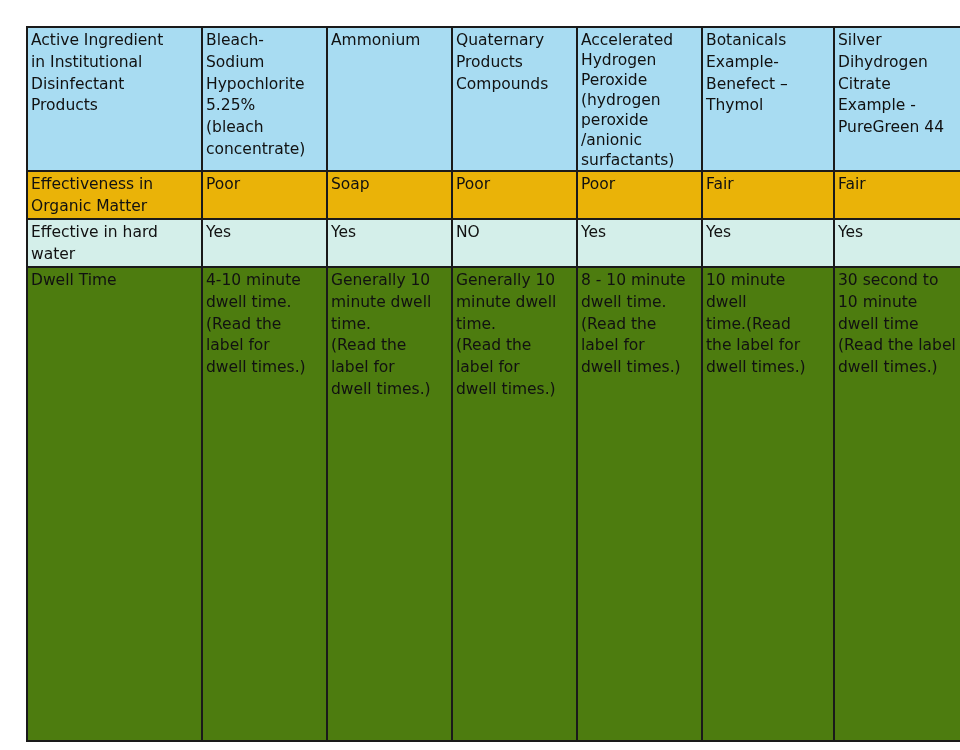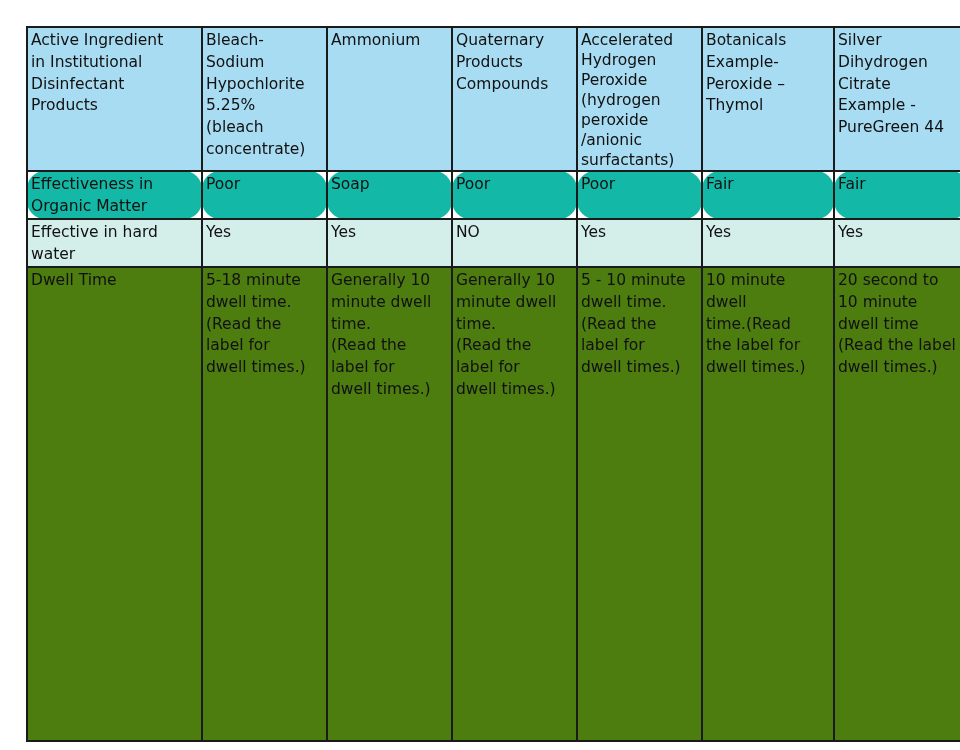--- a/index.html
+++ b/index.html
@@ -4,21 +4,21 @@
 <style>
   html, body { margin:0; padding:0; background:#ffffff; }
   body { width:960px; height:750px; position:relative; overflow:hidden;
          font-family:"DejaVu Sans", sans-serif; color:#111; }
   table { position:absolute; left:26px; top:26px; border-collapse:collapse;
           table-layout:fixed; width:942px; height:716px; }
   td { border:2px solid #1a1a1a; vertical-align:top; padding:2px 2px 0 3px;
        font-size:15.5px; line-height:21.8px; word-wrap:break-word; }
   td.tight { line-height:20px; }
   tr.head td { background:#a8dcf2; height:128px; }
-  tr.r1 td { background:#14b8a6; height:44px;border-radius:18px; }
+  tr.r1 td { background:#eab308; height:44px; }
   tr.r2 td { background:#94dcd8; height:44px; }
   tr.r3 td { background:#d4efea; height:44px; }
   tr.r4 td { background:#4d7c0f; }
   td span { white-space:pre-line; }
 </style>
 </head>
 <body>
 
 <table>
   <colgroup>
@@ -48,21 +48,21 @@
 Compounds</span></td>
     <td class="tight"><span>Accelerated
 Hydrogen
 Peroxide
 (hydrogen
 peroxide
 /anionic
 surfactants)</span></td>
     <td><span>Botanicals
 Example-
-Peroxide –
+Benefect –
 Thymol</span></td>
     <td><span>Silver
 Dihydrogen
 Citrate
 Example -
 PureGreen 44</span></td>
   </tr>
   <tr class="r1">
     <td><span>Effectiveness in
 Organic Matter</span></td>
@@ -78,47 +78,47 @@
 water</span></td>
     <td><span>Yes</span></td>
     <td><span>Yes</span></td>
     <td><span>NO</span></td>
     <td><span>Yes</span></td>
     <td><span>Yes</span></td>
     <td><span>Yes</span></td>
   </tr>
   <tr class="r4">
     <td><span>Dwell Time</span></td>
-    <td><span>5-18 minute
+    <td><span>4-10 minute
 dwell time.
 (Read the
 label for
 dwell times.)</span></td>
     <td><span>Generally 10
 minute dwell
 time.
 (Read the
 label for
 dwell times.)</span></td>
     <td><span>Generally 10
 minute dwell
 time.
 (Read the
 label for
 dwell times.)</span></td>
-    <td><span>5 - 10 minute
+    <td><span>8 - 10 minute
 dwell time.
 (Read the
 label for
 dwell times.)</span></td>
     <td><span>10 minute
 dwell
 time.(Read
 the label for
 dwell times.)</span></td>
-    <td><span>20 second to
+    <td><span>30 second to
 10 minute
 dwell time
 (Read the label
 dwell times.)</span></td>
   </tr>
 </tbody>
   </table>
 
 </body></html>

